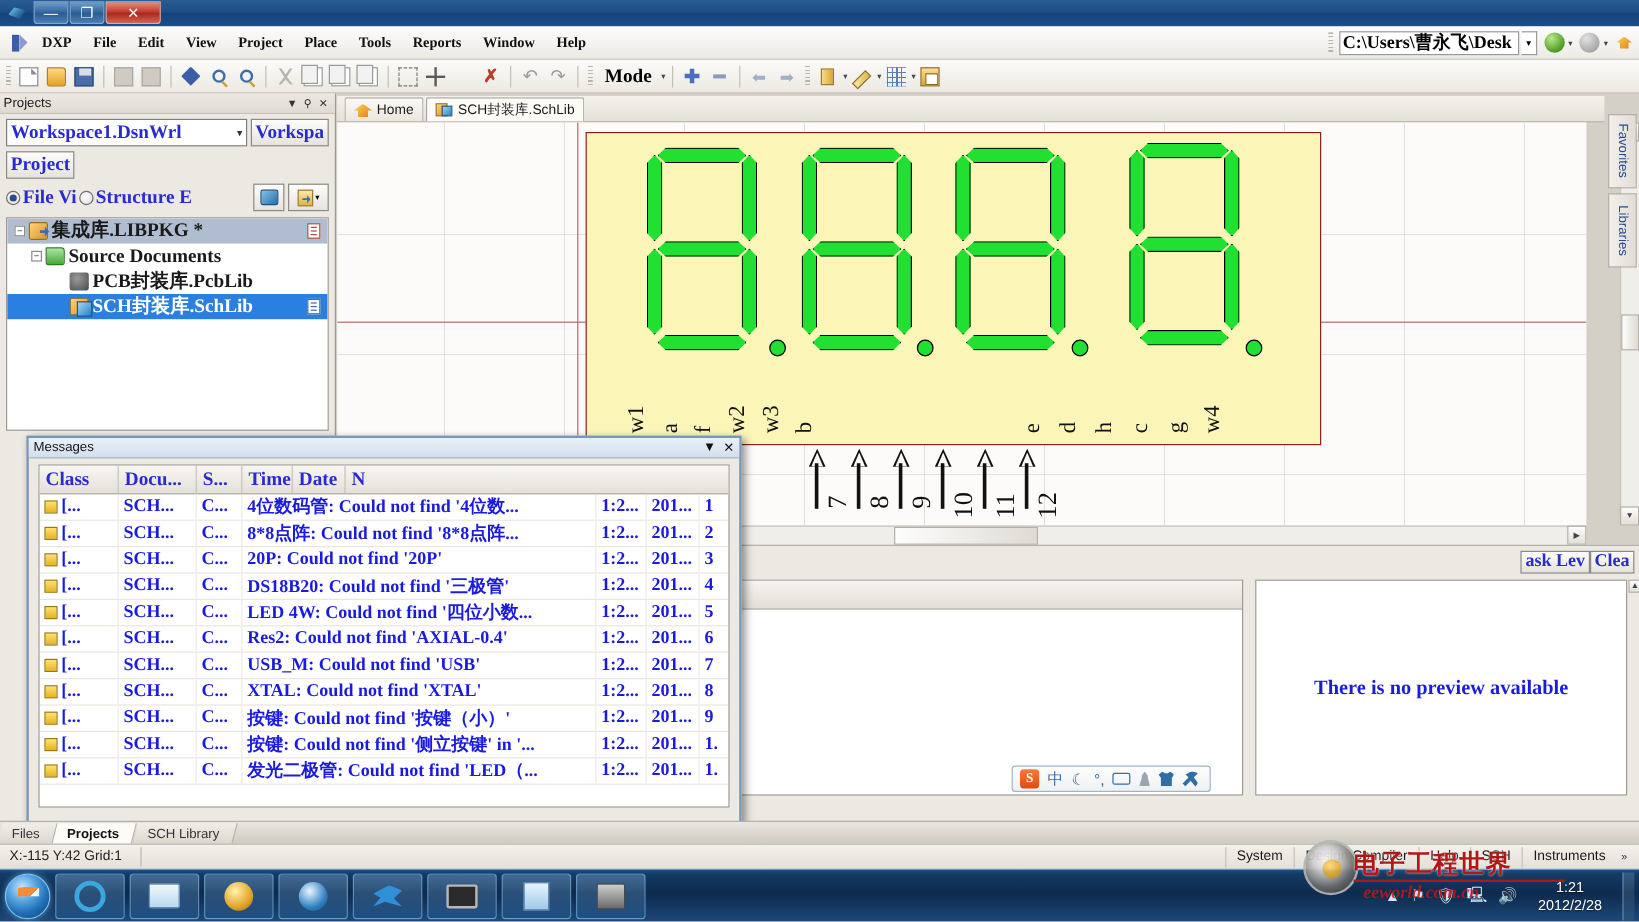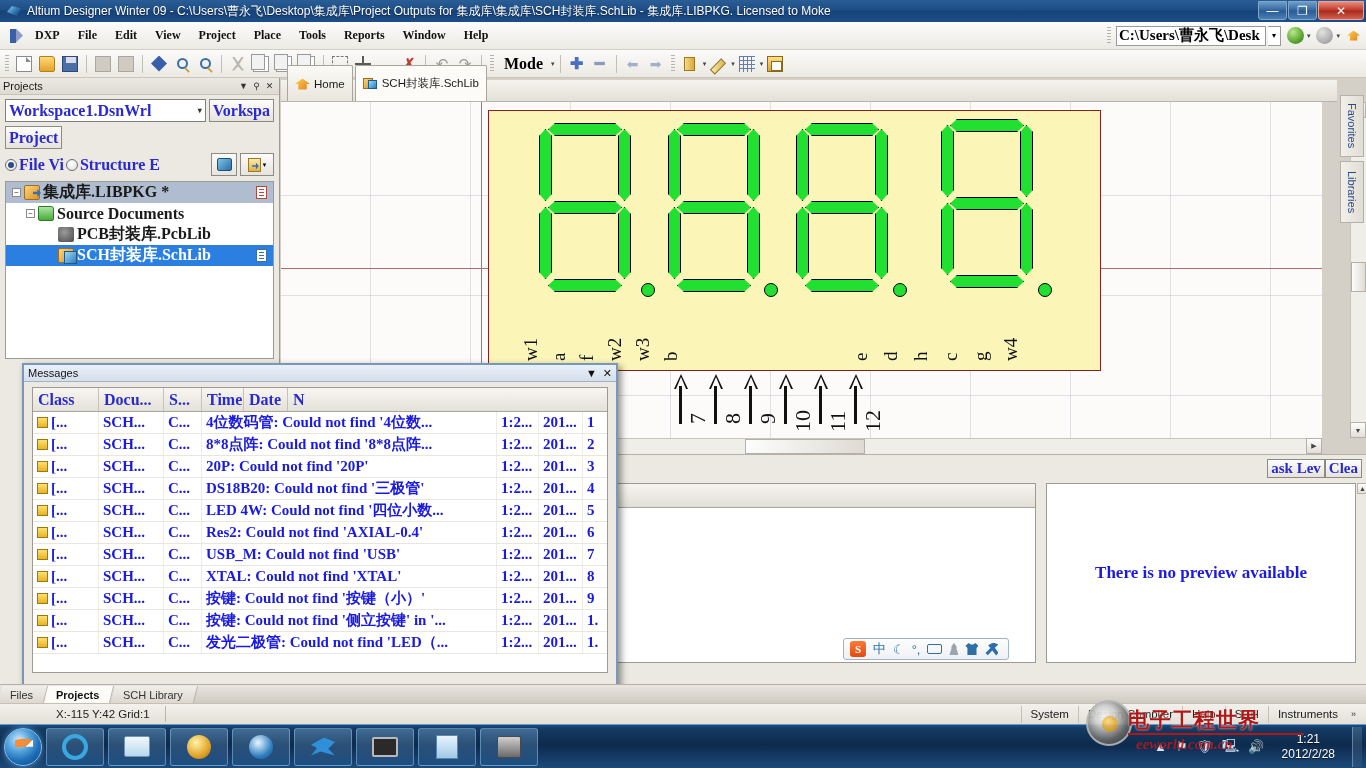--- a/index.html
+++ b/index.html
@@ -222,21 +222,21 @@
   .tdoc.blue:after{box-shadow:0 3px 0 #3a6fa8,0 6px 0 #3a6fa8;background:#3a6fa8;}
 
   
   .doc-tabbar {
     position:absolute; left:281px; top:80px; width:1056px; height:22px;
     background:linear-gradient(180deg,#f4f2ec,#e4e1d9);
     border-bottom:1px solid #b9b5ad;
     display:flex; align-items:flex-end; padding-left:6px; gap:2px;
   }
   .doc-tab {
-    height:36px; background:linear-gradient(180deg,#fbfaf7,#e9e6de);
+    height:20px; background:linear-gradient(180deg,#fbfaf7,#e9e6de);
     border:1px solid #a9a59d; border-bottom:none;
     display:flex;align-items:center;gap:4px;padding:0 7px;
     font-size:11.5px; color:#1a1a1a; border-radius:2px 2px 0 0;
   }
   .doc-tab.active{background:#fcfbf8;}
   .tabico{width:15px;height:14px;position:relative;flex:0 0 auto;}
   .tabico.home b{position:absolute;left:0;top:2px;width:15px;height:11px;
     background:linear-gradient(135deg,#ffd24d,#e07b1f);
     clip-path:polygon(0 50%,50% 0,100% 50%,78% 50%,78% 100%,22% 100%,22% 50%);}
   .tabico.sch b{position:absolute;left:0;top:1px;width:10px;height:11px;
@@ -454,21 +454,21 @@
     border-right:1px solid #b8b4ac;
     transform:skewX(-14deg);
   }
   .btab span{transform:skewX(14deg);}
   .btab.active{background:#fcfbf8;font-weight:bold;color:#111;}
   .statusbar {
     position:absolute; left:0; top:703px; width:1366px; height:21px;
     background:linear-gradient(180deg,#f3f1eb,#e3e0d8);
     border-top:1px solid #c4c0b8; display:flex; align-items:center;
   }
-  .status-left{font-size:11.5px;color:#222;padding-left:8px;margin-left:48px;}
+  .status-left{font-size:11.5px;color:#222;padding-left:8px;}
   .status-sep{width:1px;height:16px;background:#bab6ae;margin-left:15px;}
   .status-right{margin-left:auto;display:flex;align-items:center;padding-right:6px;}
   .sbtn{
     font-size:11.5px;color:#1a1a1a;padding:0 9px;border-left:1px solid #c4c0b8;height:17px;
     display:flex;align-items:center;
   }
   .sarrow{font-size:9px;color:#333;padding:0 4px;}
 
   
   .taskbar {
@@ -533,21 +533,20 @@
 </style>
 </head>
 <body>
 
 <div class="app">
 
   <div class="titlebar">
     <div class="titlebar-icon">
         <div class="ad"></div>
       </div>
-    <div class="titlebar-text">Altium Designer Winter 09 - C:\Users\曹永飞\Desktop\集成库\Project Outputs for 集成库\集成库\SCH封装库.SchLib - 集成库.LIBPKG. Licensed to Moke</div>
     <div class="win-btns">
       <div class="win-btn">—</div>
       <div class="win-btn">❐</div>
       <div class="win-btn close">✕</div>
     </div>
   </div>
 
   <div class="menubar">
     <div class="dxp-logo">
         <i></i>

